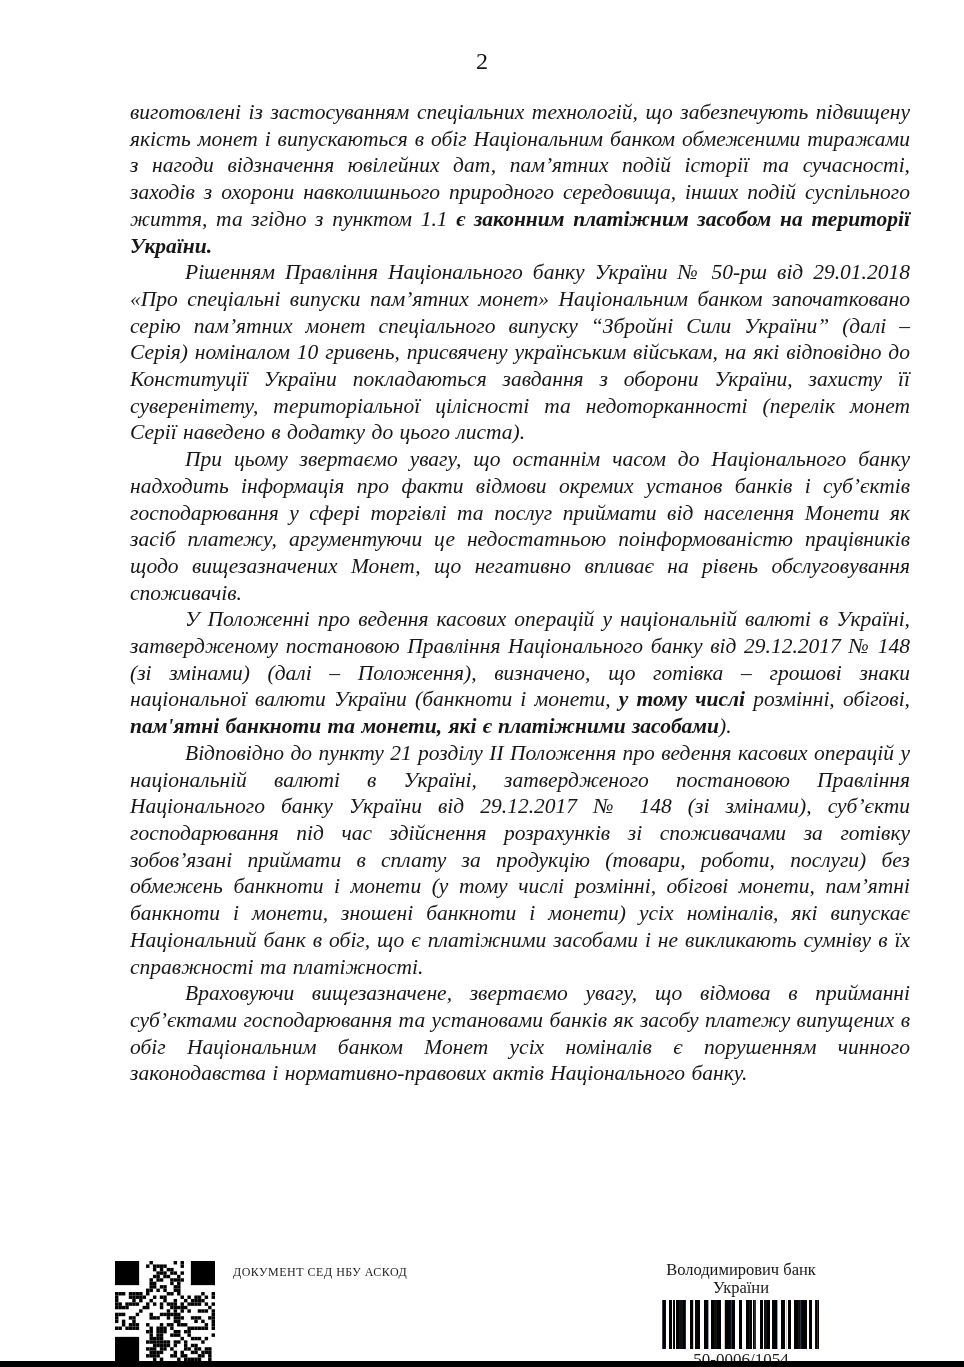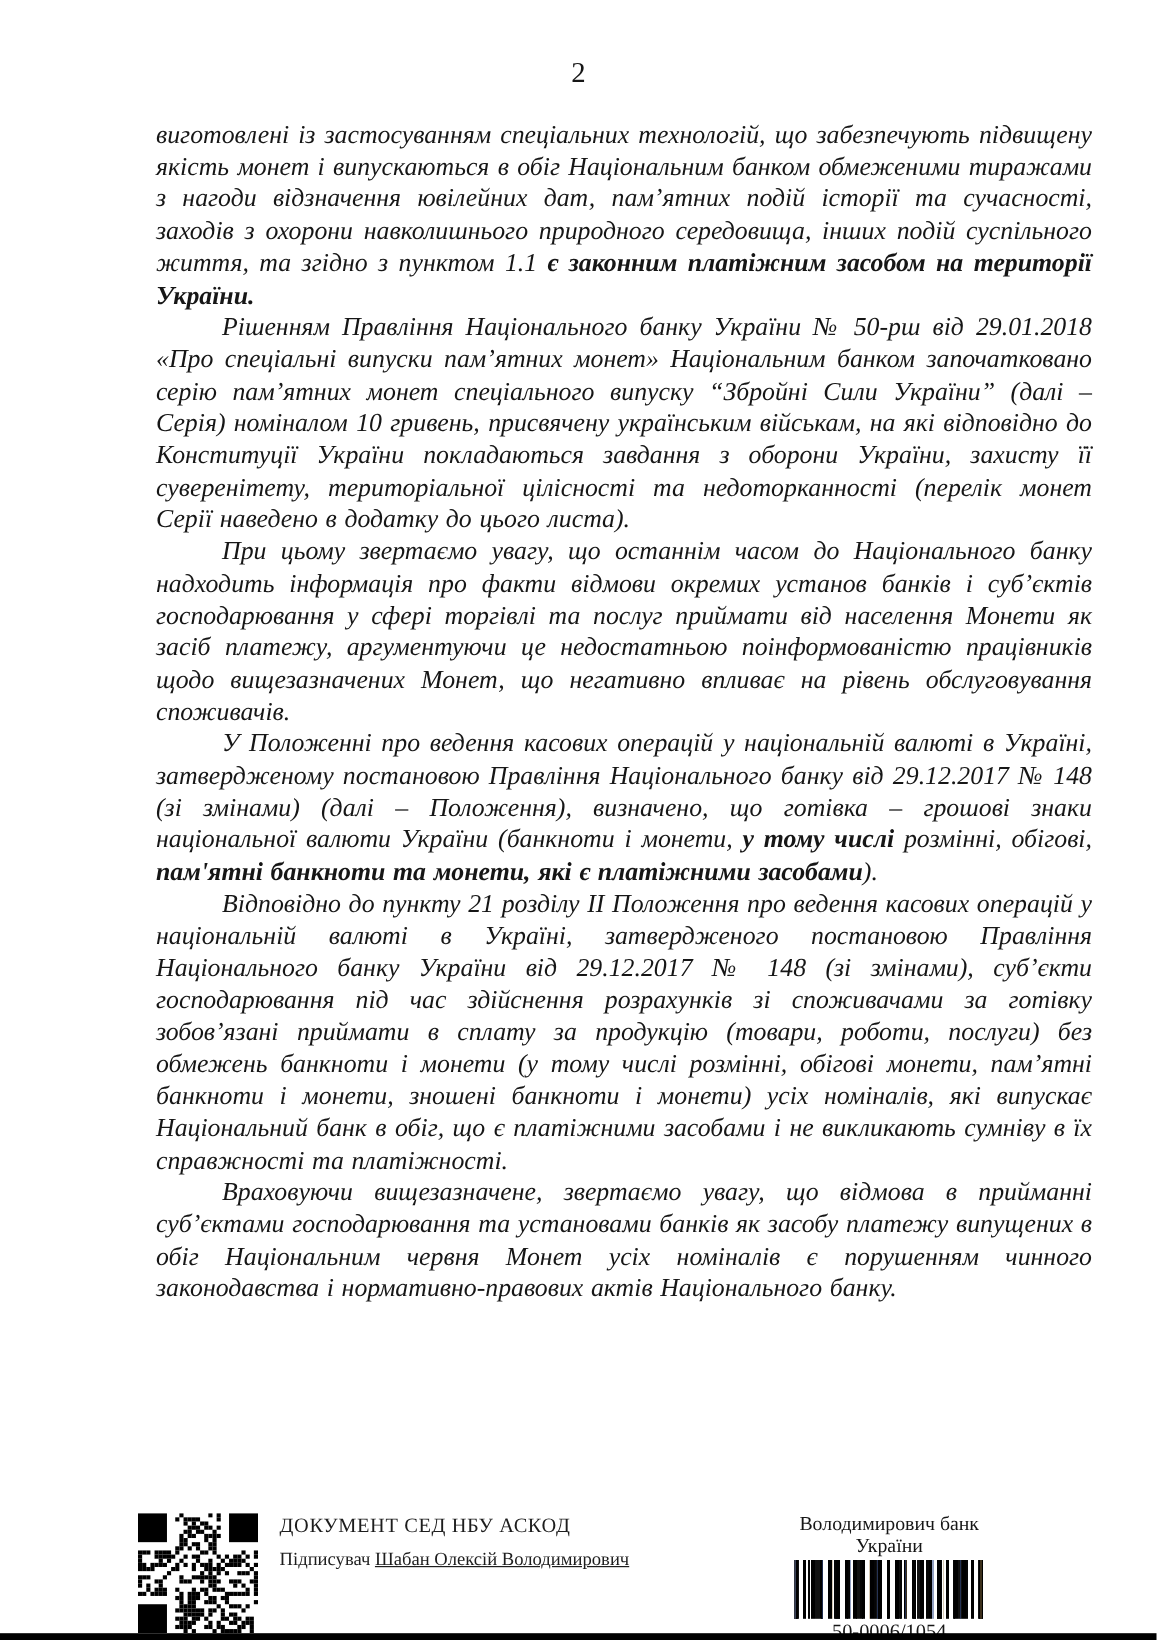--- a/index.html
+++ b/index.html
@@ -33,21 +33,21 @@
     width:102px;height:100px;
   }
   .sig{
     position:absolute;left:233px;top:1263px;
     width:400px;
     font-size:15.5px;
     line-height:18px;
     color:#1d1d1d;
   }
   .sig-title{
-    font-size:17px;
+    font-size:12px;
     letter-spacing:.5px;
     margin-bottom:10px;
   }
   .u{text-decoration:underline;}
   .reg{
     position:absolute;left:641px;top:1261px;
     width:200px;
     text-align:center;
     font-size:16.5px;
     line-height:18px;
@@ -78,21 +78,21 @@
 <div class="page">
 
   <div class="page-number">2</div>
 
   <div class="body-text" id="paragraphs">
       <p class="para"><span>виготовлені із застосуванням спеціальних технологій, що забезпечують підвищену якість монет і випускаються в обіг Національним банком обмеженими тиражами з нагоди відзначення ювілейних дат, пам’ятних подій історії та сучасності, заходів з охорони навколишнього природного середовища, інших подій суспільного життя, та згідно з пунктом 1.1 </span><span class="bold">є законним платіжним засобом на території України.</span></p>
       <p class="para indent"><span>Рішенням Правління Національного банку України № 50-рш від 29.01.2018 «Про спеціальні випуски пам’ятних монет» Національним банком започатковано серію пам’ятних монет спеціального випуску “Збройні Сили України” (далі – Серія) номіналом 10 гривень, присвячену українським військам, на які відповідно до Конституції України покладаються завдання з оборони України, захисту її суверенітету, територіальної цілісності та недоторканності (перелік монет Серії наведено в додатку до цього листа).</span></p>
       <p class="para indent"><span>При цьому звертаємо увагу, що останнім часом до Національного банку надходить інформація про факти відмови окремих установ банків і суб’єктів господарювання у сфері торгівлі та послуг приймати від населення Монети як засіб платежу, аргументуючи це недостатньою поінформованістю працівників щодо вищезазначених Монет, що негативно впливає на рівень обслуговування споживачів.</span></p>
       <p class="para indent"><span>У Положенні про ведення касових операцій у національній валюті в Україні, затвердженому постановою Правління Національного банку від 29.12.2017 № 148 (зі змінами) (далі – Положення), визначено, що готівка – грошові знаки національної валюти України (банкноти і монети, </span><span class="bold">у тому числі</span><span> розмінні, обігові, </span><span class="bold">пам'ятні банкноти та монети, які є платіжними засобами</span><span>).</span></p>
       <p class="para indent"><span>Відповідно до пункту 21 розділу ІІ Положення про ведення касових операцій у національній валюті в Україні, затвердженого постановою Правління Національного банку України від 29.12.2017 № 148 (зі змінами), суб’єкти господарювання під час здійснення розрахунків зі споживачами за готівку зобов’язані приймати в сплату за продукцію (товари, роботи, послуги) без обмежень банкноти і монети (у тому числі розмінні, обігові монети, пам’ятні банкноти і монети, зношені банкноти і монети) усіх номіналів, які випускає Національний банк в обіг, що є платіжними засобами і не викликають сумніву в їх справжності та платіжності.</span></p>
-      <p class="para indent"><span>Враховуючи вищезазначене, звертаємо увагу, що відмова в прийманні суб’єктами господарювання та установами банків як засобу платежу випущених в обіг Національним червня Монет усіх номіналів є порушенням чинного законодавства і нормативно-правових актів Національного банку.</span></p>
+      <p class="para indent"><span>Враховуючи вищезазначене, звертаємо увагу, що відмова в прийманні суб’єктами господарювання та установами банків як засобу платежу випущених в обіг Національним банком Монет усіх номіналів є порушенням чинного законодавства і нормативно-правових актів Національного банку.</span></p>
     </div>
 
   <div class="qr"><svg viewBox="0 0 100 100" width="102" height="100" xmlns="http://www.w3.org/2000/svg">
         <rect x="34.48275862068965" y="0" width="3.4482758620689653" height="3.4482758620689653"></rect>
         <rect x="58.62068965517241" y="0" width="3.4482758620689653" height="3.4482758620689653"></rect>
         <rect x="65.51724137931033" y="0" width="3.4482758620689653" height="3.4482758620689653"></rect>
         <rect x="31.034482758620687" y="3.4482758620689653" width="3.4482758620689653" height="3.4482758620689653"></rect>
         <rect x="37.93103448275862" y="3.4482758620689653" width="3.4482758620689653" height="3.4482758620689653"></rect>
         <rect x="41.37931034482759" y="3.4482758620689653" width="3.4482758620689653" height="3.4482758620689653"></rect>
         <rect x="44.82758620689655" y="3.4482758620689653" width="3.4482758620689653" height="3.4482758620689653"></rect>
@@ -377,21 +377,20 @@
         <rect x="75.86206896551724" y="0" width="24.137931034482758" height="24.137931034482758"></rect>
         <rect fill="#fff" x="79.3103448275862" y="3.4482758620689653" width="17.241379310344826" height="17.241379310344826"></rect>
         <rect x="82.75862068965517" y="6.896551724137931" width="10.344827586206897" height="10.344827586206897"></rect>
         <rect x="0" y="75.86206896551724" width="24.137931034482758" height="24.137931034482758"></rect>
         <rect fill="#fff" x="3.4482758620689653" y="79.3103448275862" width="17.241379310344826" height="17.241379310344826"></rect>
         <rect x="6.896551724137931" y="82.75862068965517" width="10.344827586206897" height="10.344827586206897"></rect>
       </svg></div>
 
   <div class="sig">
     <div class="sig-title">ДОКУМЕНТ СЕД НБУ АСКОД</div>
-    <div class="sig-line"><span>Підписувач</span> <span class="u">Шабан Олексій Володимирович</span></div>
   </div>
 
   <div class="reg">
     <div>Володимирович банк України</div>
     <div class="barcode"></div>
     <div class="doc-number">50-0006/1054</div>
     <div class="reg-date"><span>від</span> <span>06.01.2022 12:33</span></div>
   </div>
 
   <div class="bottom-bar"></div>

